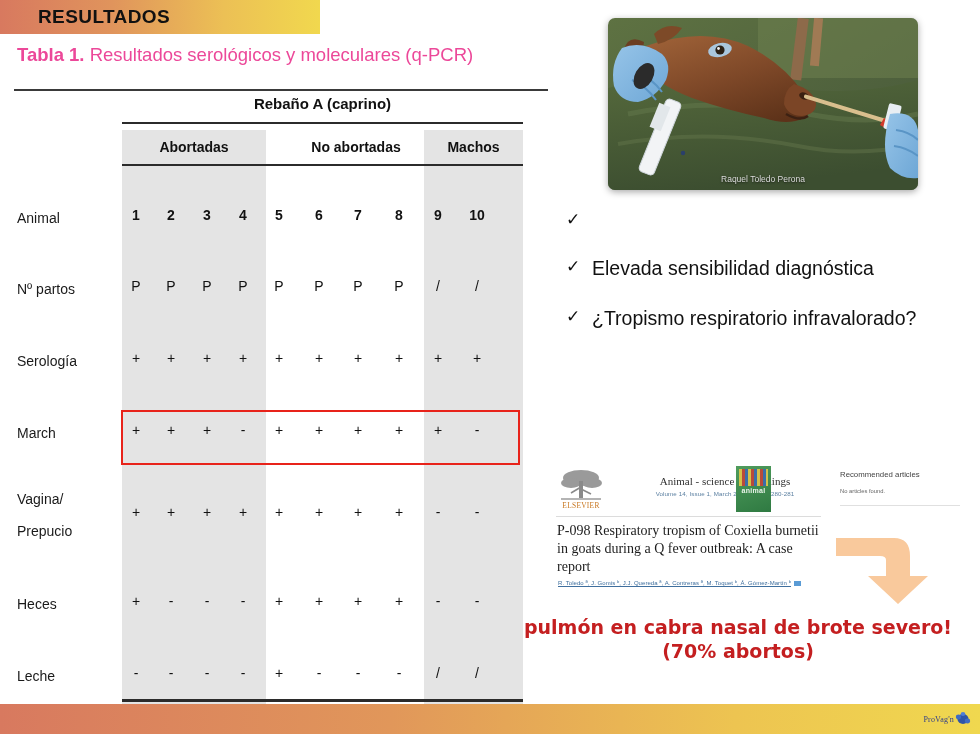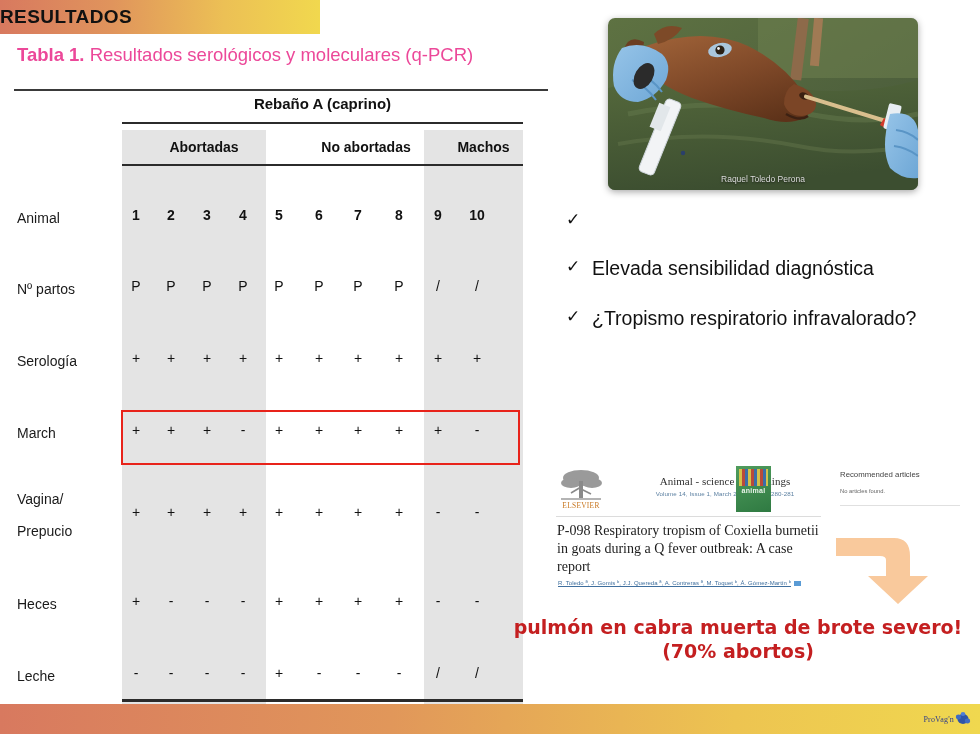--- a/index.html
+++ b/index.html
@@ -10,21 +10,21 @@
     color:#000;
   }
 
   
   .banner{
     position:absolute;left:0;top:0;width:320px;height:34px;
     background:linear-gradient(90deg,#d8795f 0%,#e0945c 35%,#ecc055 70%,#f1d84e 100%);
     display:flex;align-items:center;
   }
   .banner-title{
-    font-size:19px;font-weight:bold;letter-spacing:.4px;color:#111;
+    margin-left:38px;font-size:19px;font-weight:bold;letter-spacing:.4px;color:#111;
   }
 
   
   .tbl-caption{
     position:absolute;left:17px;top:44px;width:530px;
     font-size:18.5px;color:#ec4899;white-space:nowrap;
   }
   .tbl-caption b{font-weight:bold;}
   .caption-rule{
     position:absolute;left:14px;top:89px;width:534px;height:2px;background:#3a3a3a;
@@ -42,21 +42,21 @@
     position:absolute;top:0;text-align:center;font-size:15px;font-weight:bold;color:#111;
   }
   .grp-reb{left:122px;width:401px;}
 
   .rule{position:absolute;background:#2b2b2b;left:122px;width:401px;height:1.6px;}
   .rule-top{top:27px;}
   .rule-mid{top:69px;}
   .rule-bot{top:604px;height:3px;}
 
   .grp-row{position:absolute;top:44px;left:122px;width:401px;height:22px;}
-  .grp{position:absolute;font-size:14px;font-weight:bold;color:#111;text-align:center;margin-left:10px;}
+  .grp{position:absolute;font-size:14px;font-weight:bold;color:#111;text-align:center;}
   .grp-ab{left:0px;width:144px;}
   .grp-no{left:144px;width:180px;}
   .grp-ma{left:302px;width:99px;}
 
   
   .rlabel{
     position:absolute;left:17px;font-size:14px;color:#1a1a1a;line-height:1.65;
   }
   .cell{
     position:absolute;font-size:14px;color:#111;text-align:center;width:26px;
@@ -392,21 +392,21 @@
     <div class="rec-none">No articles found.</div>
     <div class="rec-rule"></div>
   </div>
 </div>
 
 <svg class="arrow" viewBox="0 0 112 74">
   <path d="M4 6 L62 6 Q78 6 78 24 L78 44 L96 44 L66 72 L36 44 L54 44 L54 28 Q54 24 48 24 L4 24 Z" fill="#f9c99c"></path>
 </svg>
 
 <div class="redcap">
-  <div>pulmón en cabra muerta de brote severo!</div>
+  <div>pulmón en cabra nasal de brote severo!</div>
   <div>(70% abortos)</div>
 </div>
 
 <div class="footer">
   <div class="footer-logo">
     <span class="footer-logo-txt">ProVag'n</span>
     <svg width="18" height="16" viewBox="0 0 18 16">
       <ellipse cx="9" cy="8" rx="5.5" ry="5" fill="#2f55a8"></ellipse>
       <ellipse cx="4.5" cy="6" rx="2.6" ry="2.4" fill="#3f6cc4"></ellipse>
       <ellipse cx="13.5" cy="10" rx="2.6" ry="2.4" fill="#3f6cc4"></ellipse>

